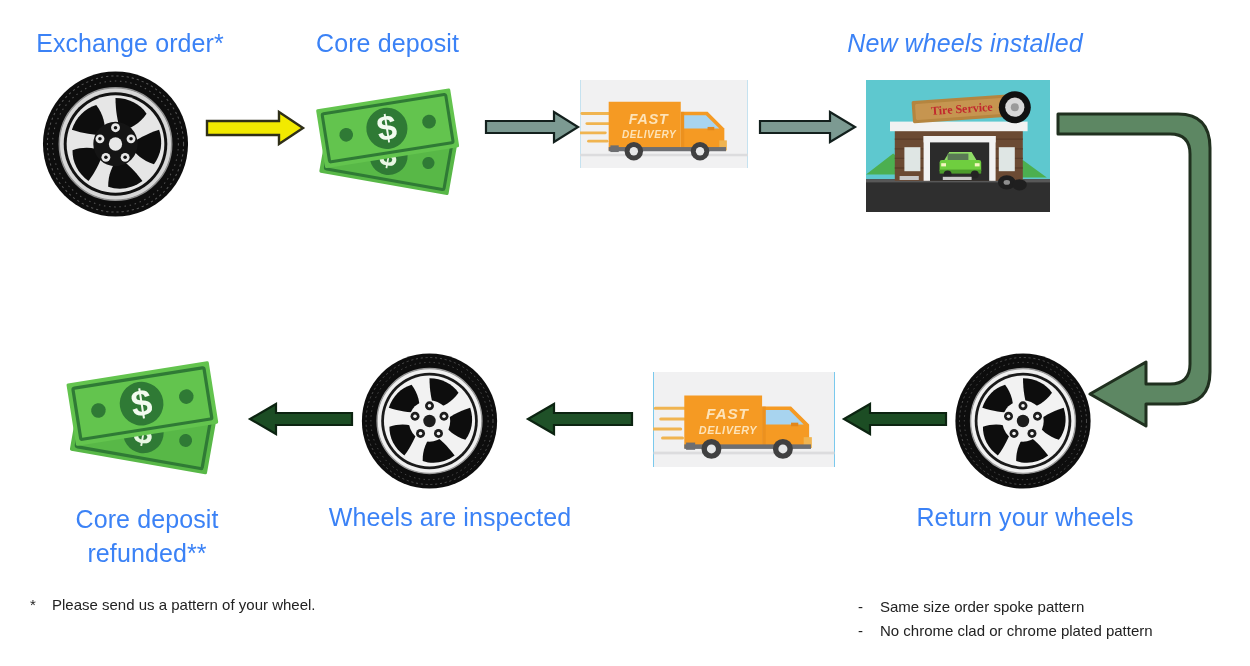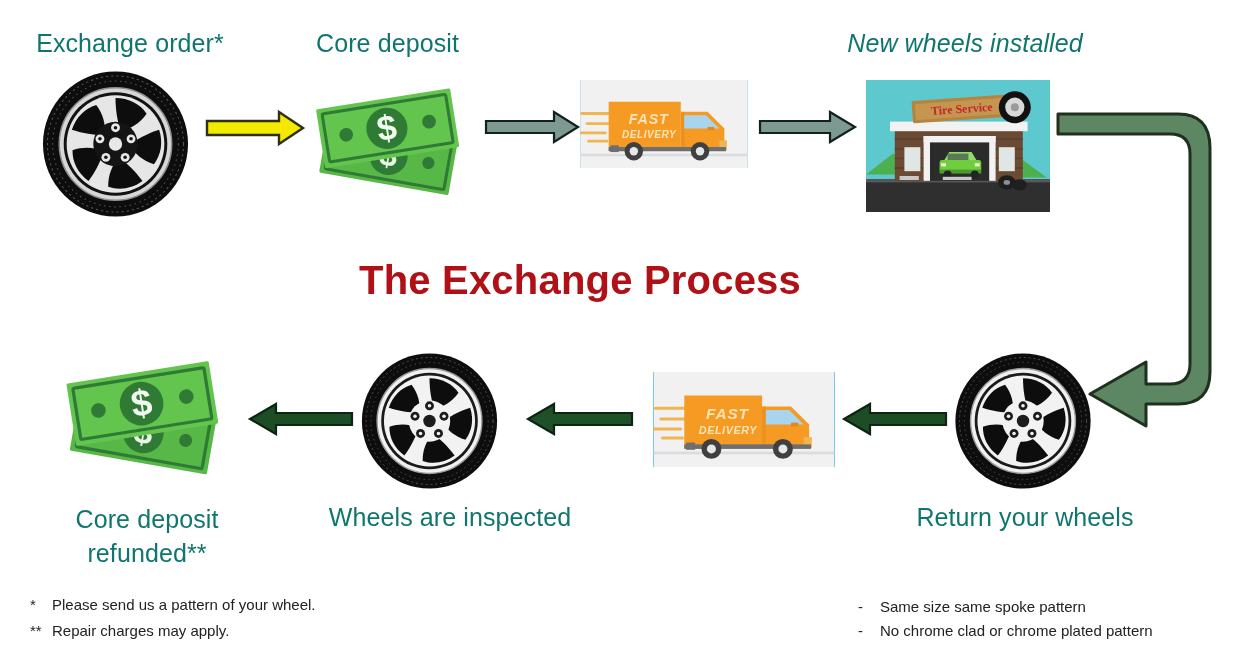--- a/index.html
+++ b/index.html
@@ -6,21 +6,21 @@
   body{
     width:1250px;height:666px;position:relative;overflow:hidden;
     font-family:"Liberation Sans","DejaVu Sans",sans-serif;
     color:#111111;
     -webkit-font-smoothing:antialiased;
   }
   .canvas{position:absolute;left:0;top:0;width:1250px;height:666px;}
 
   
   .step-label{
-    position:absolute;font-size:25px;line-height:31px;color:#0f766e;
+    position:absolute;font-size:25px;line-height:31px;color:#3b82f6;
     font-weight:400;text-align:center;letter-spacing:.1px;white-space:pre-line;
   }
   .title{
     position:absolute;font-size:40px;font-weight:700;color:#b01116;
     letter-spacing:.2px;text-align:center;white-space:nowrap;
   }
   .note{
     position:absolute;font-size:15px;line-height:26px;color:#222222;
     white-space:nowrap;
   }
@@ -255,21 +255,20 @@
                L96 276
                L120 276
                Q140 276 140 256
                L140 46
                Q140 26 120 26
                L8 26
                Z" fill="#5d8763" stroke="#20301f" stroke-width="3" stroke-linejoin="round"></path>
     </svg>
   </div>
 
-  <div class="title" style="left:0px;top:258px;width:1160px;">The Exchange Process</div>
 
   <div class="money" style="left:58px;top:350px;width:178px;height:130px;">
     <svg viewBox="0 0 220 160" xmlns="http://www.w3.org/2000/svg">
       <g transform="rotate(10 110 100)">
         <rect x="20" y="66" width="172" height="74" rx="2" fill="#58b847"></rect>
         <rect x="27" y="72" width="158" height="62" rx="2" fill="none" stroke="#2f7a35" stroke-width="4"></rect>
         <circle cx="106" cy="103" r="25" fill="#2f7a35"></circle>
         <text x="106" y="116" font-family="'Liberation Sans',sans-serif" font-size="42" font-weight="700" fill="#e9f7e4" text-anchor="middle">$</text>
         <circle cx="53" cy="103" r="8" fill="#2f7a35"></circle>
         <circle cx="159" cy="103" r="8" fill="#2f7a35"></circle>
@@ -407,24 +406,21 @@
   <div class="step-label" style="left:25px;top:502px;width:244px;line-height:34px;">Core deposit
 refunded**</div>
 
   <div class="step-label" style="left:290px;top:502px;width:320px;">Wheels are inspected</div>
 
   <div class="step-label" style="left:890px;top:502px;width:270px;">Return your wheels</div>
 
   <div class="note" style="left:30px;top:592px;">
     <span class="mark">*</span><span>Please send us a pattern of your wheel.</span>
   </div>
-  <div class="note" style="left:30px;top:618px;">
-    <span class="mark wide">**</span><span>Repair charges may apply.</span>
-  </div>
 
   <div class="note" style="left:858px;top:594px;">
-    <span class="mark">-</span><span>Same size same spoke pattern</span>
+    <span class="mark">-</span><span>Same size order spoke pattern</span>
   </div>
   <div class="note" style="left:858px;top:618px;">
     <span class="mark">-</span><span>No chrome clad or chrome plated pattern</span>
   </div>
 
 </div>
 
 </body></html>

